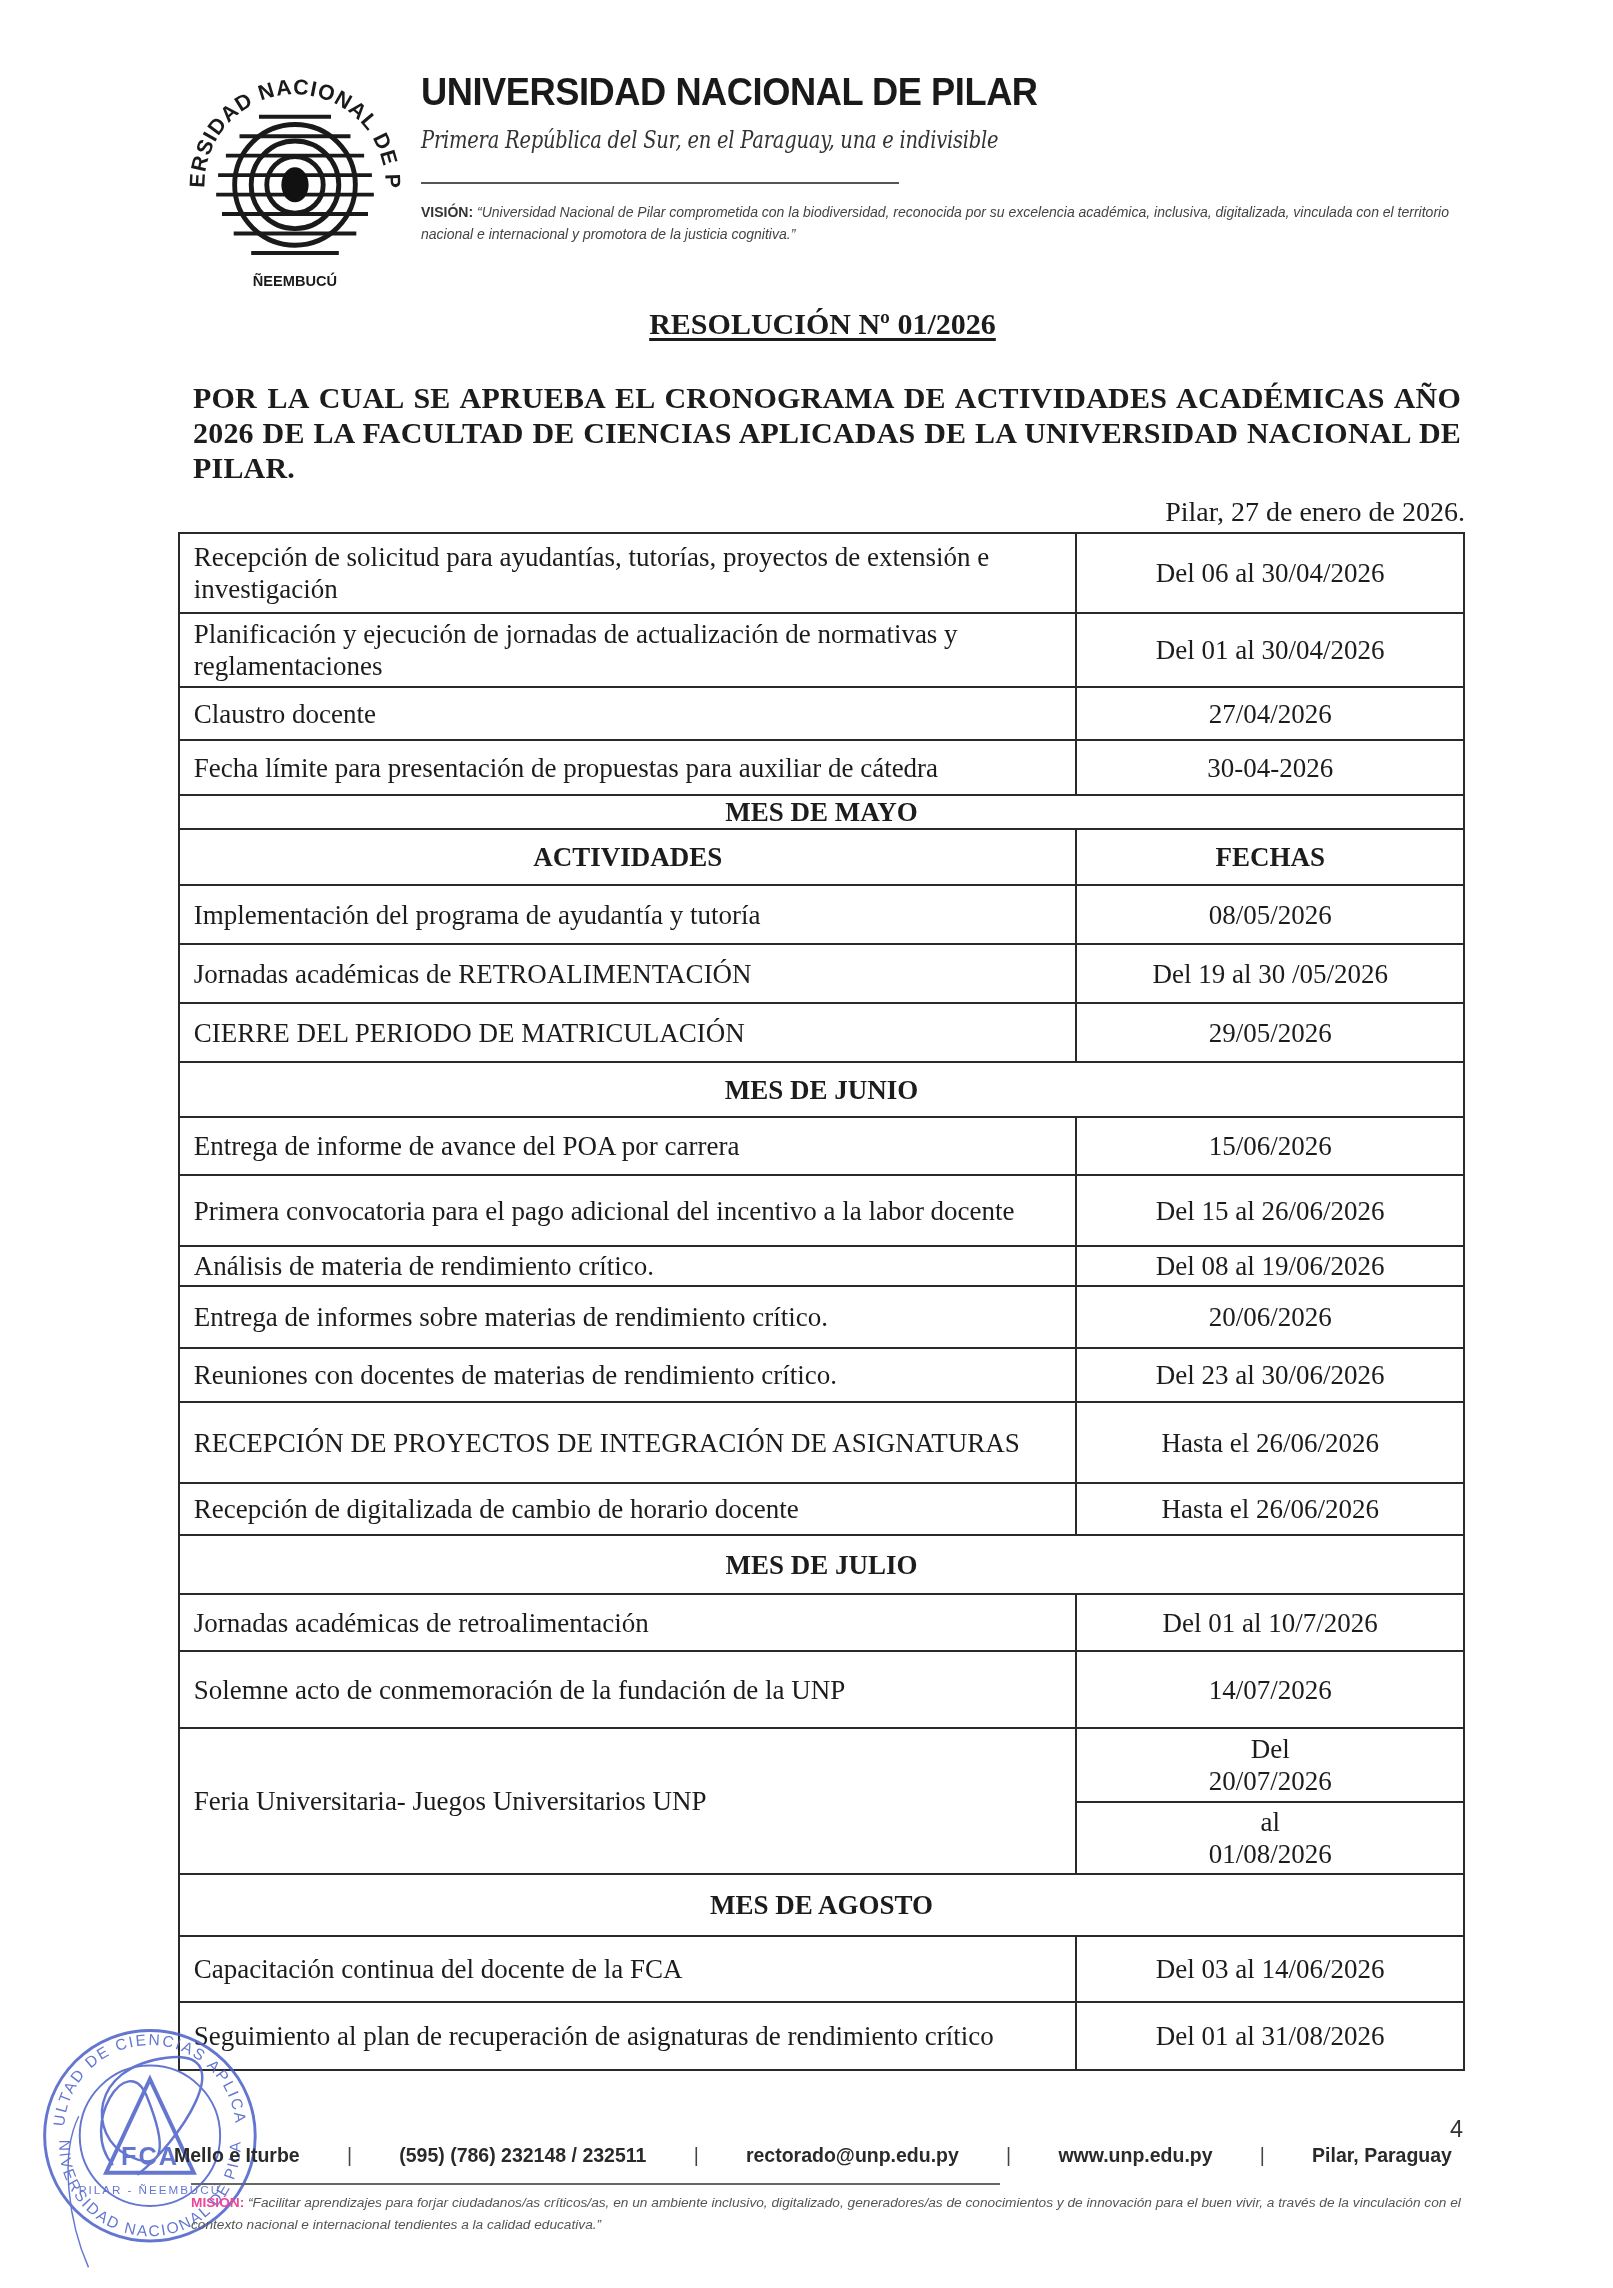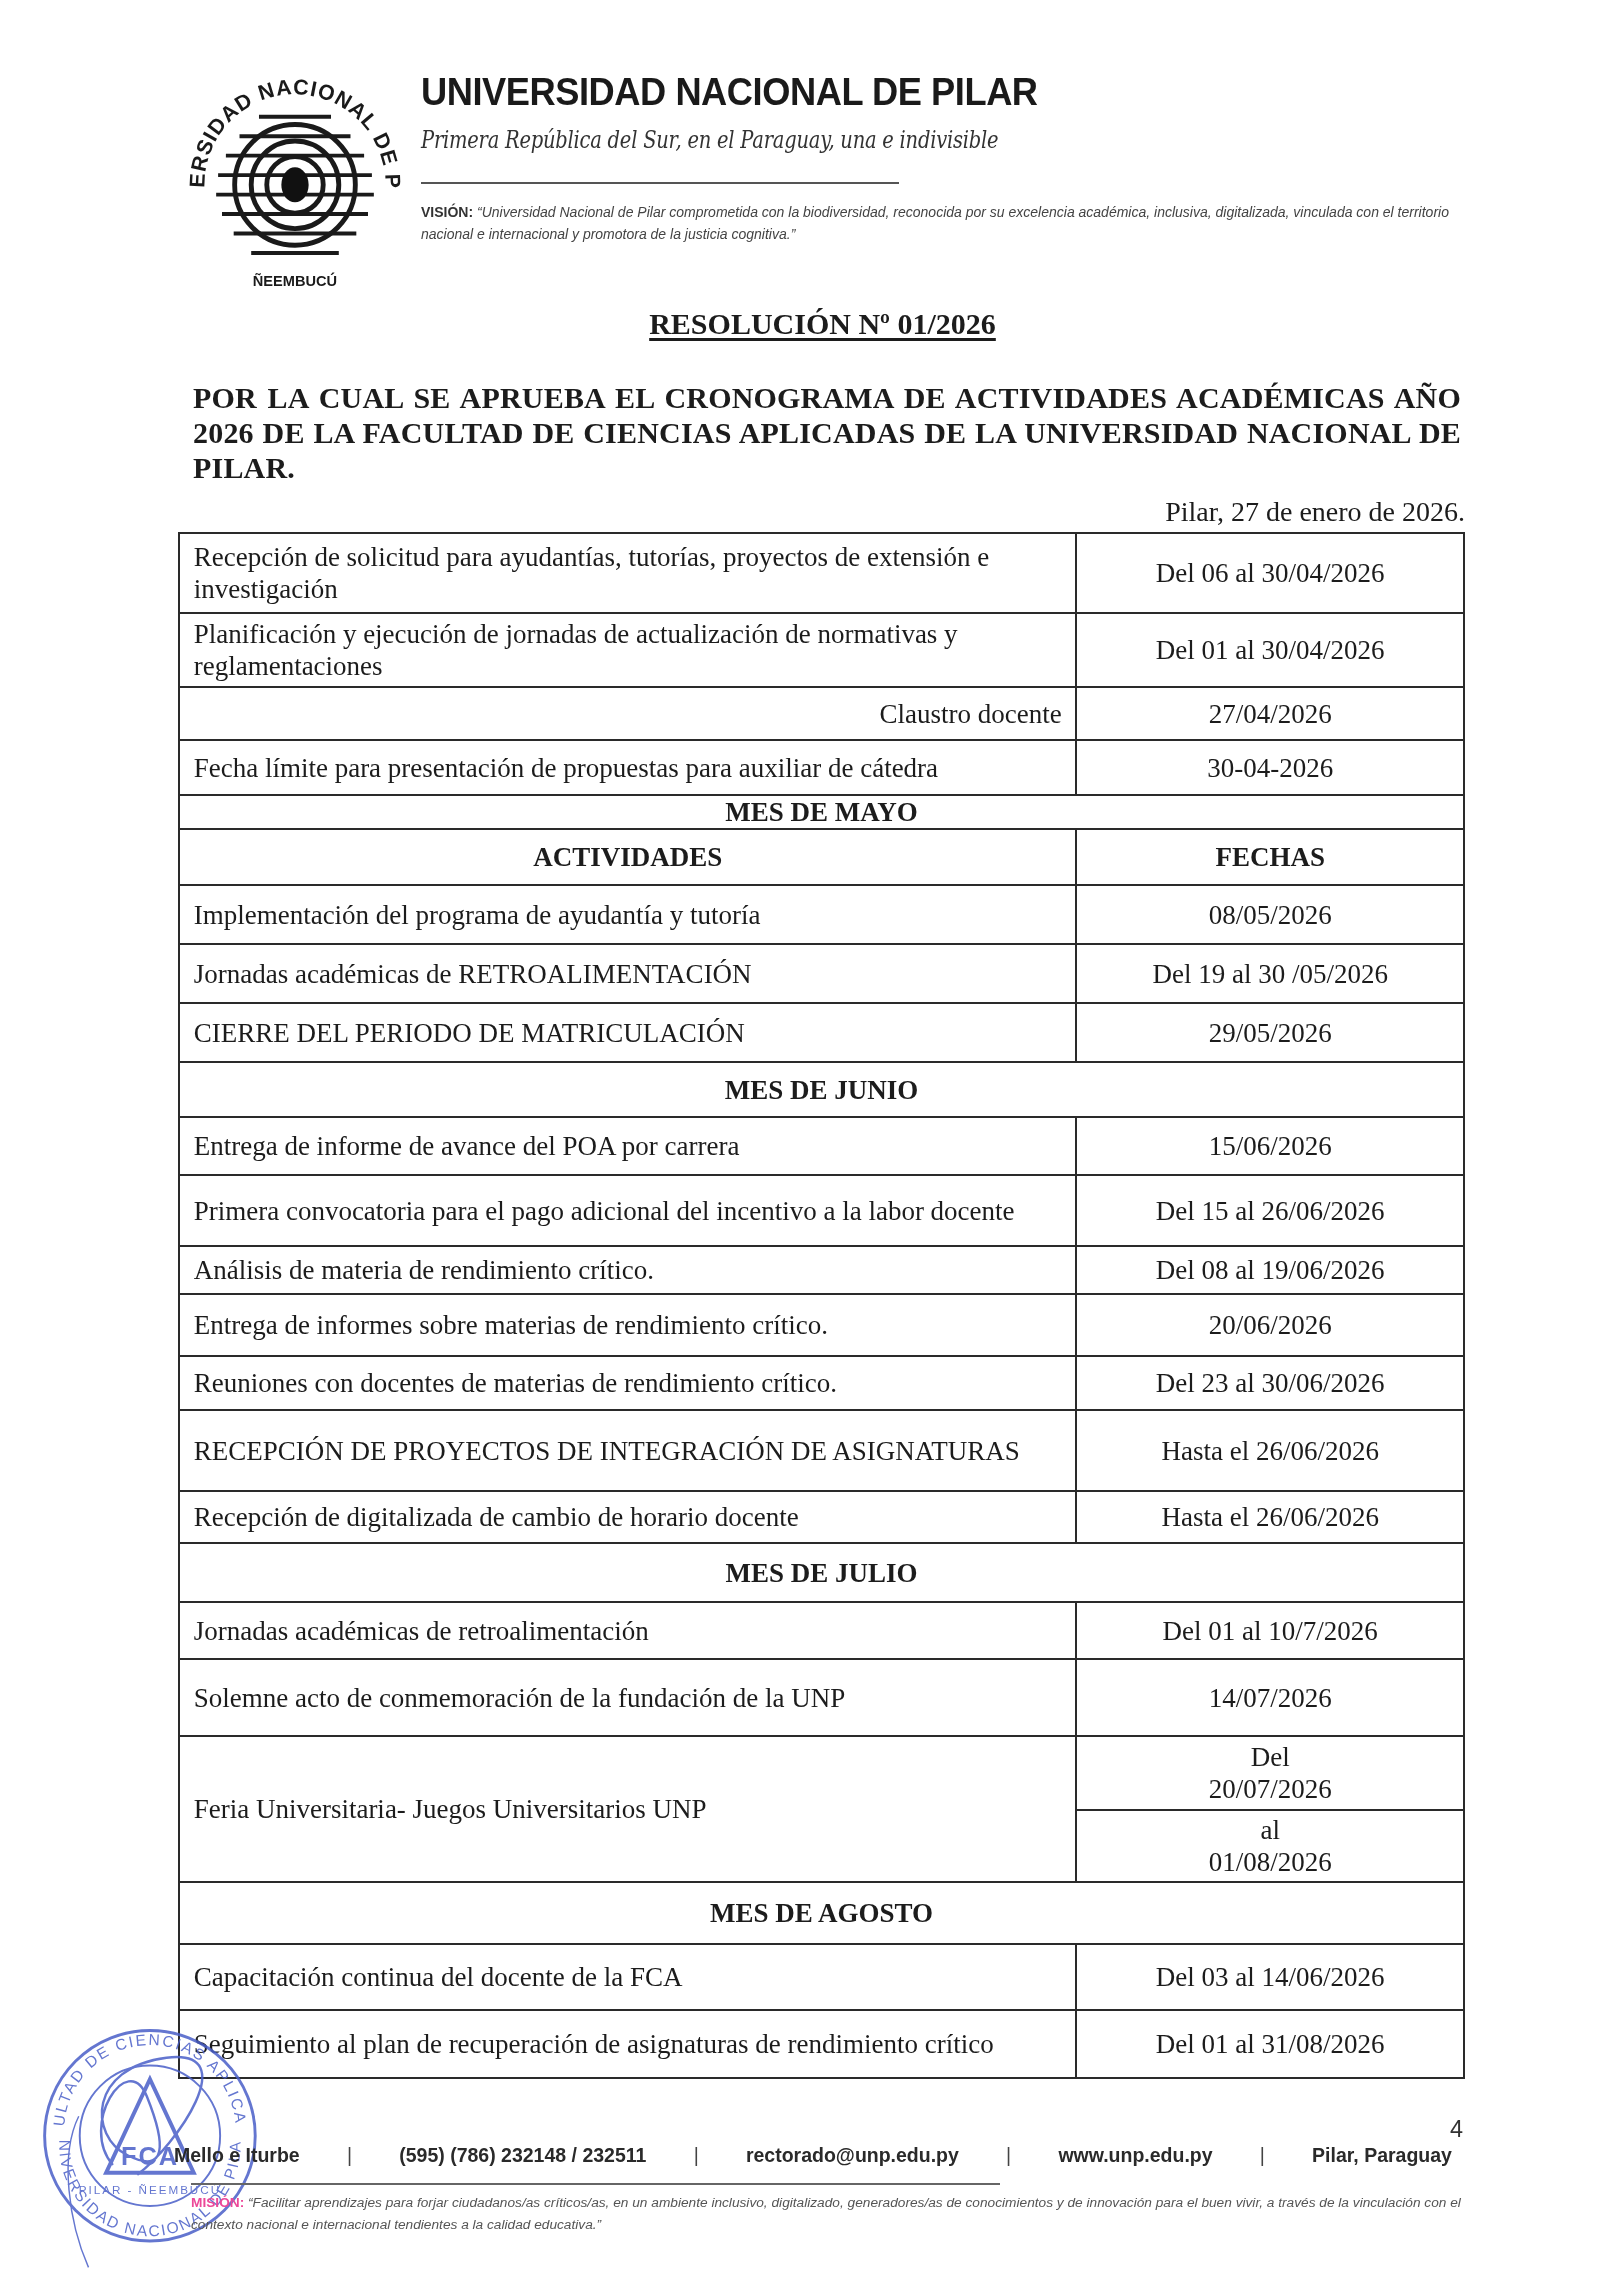--- a/index.html
+++ b/index.html
@@ -17,21 +17,21 @@
   .res-title { position: absolute; left: 16px; width: 1613px; top: 307px; text-align: center; font-weight: bold; font-size: 30px; }
   .res-title span { text-decoration: underline; text-underline-offset: 3.9px; }
   .subject { position: absolute; left: 193px; width: 1268px; top: 380px; font-weight: bold; font-size: 30px; line-height: 35px; text-align: justify; text-align-last: left; letter-spacing: 0.2px; }
   .date-line { position: absolute; right: 148px; top: 496px; font-size: 28px; }
 
   
   .sched { position: absolute; left: 178px; top: 532px; width: 1287px; border-collapse: collapse; font-size: 27px; }
   .sched td { border: 2px solid #2a2a2a; padding: 0 13.7px; vertical-align: middle; line-height: 32px; }
   .sched td.act { width: 868px; }
   .sched td.date { text-align: center; }
-  .sched td.center { text-align: right; }
+  .sched td.center { text-align: left; }
   .sched td.month { text-align: center; font-weight: bold; }
   .sched td.hdr { text-align: center; font-weight: bold; }
 
   
   .stamp { position: absolute; left: 19.5px; top: 2009px; width: 254px; height: 273px; opacity: 0.85; }
 
   
   .page-num { position: absolute; left: 1450px; top: 2116px; font-family: "Liberation Sans", sans-serif; font-size: 23.4px; color: #333; }
   .contact { position: absolute; left: 174px; top: 2144px; width: 1278px; display: flex; justify-content: space-between; font-family: "Liberation Sans", sans-serif; font-weight: bold; font-size: 19.5px; color: #2a2a2a; white-space: nowrap; }
   .contact .sep { font-weight: normal; color: #444; }
@@ -129,21 +129,21 @@
       <td colspan="2" class="month">MES DE JUNIO</td>
     </tr>
     <tr style="height:58px">
       <td class="act">Entrega de informe de avance del POA por carrera</td>
       <td class="date">15/06/2026</td>
     </tr>
     <tr style="height:71px">
       <td class="act">Primera convocatoria para el pago adicional del incentivo a la labor docente</td>
       <td class="date">Del 15 al 26/06/2026</td>
     </tr>
-    <tr style="height:48px">
+    <tr style="height:40px">
       <td class="act">Análisis de materia de rendimiento crítico.</td>
       <td class="date">Del 08 al 19/06/2026</td>
     </tr>
     <tr style="height:62px">
       <td class="act">Entrega de informes sobre materias de rendimiento crítico.</td>
       <td class="date">20/06/2026</td>
     </tr>
     <tr style="height:54px">
       <td class="act">Reuniones con docentes de materias de rendimiento crítico.</td>
       <td class="date">Del 23 al 30/06/2026</td>

